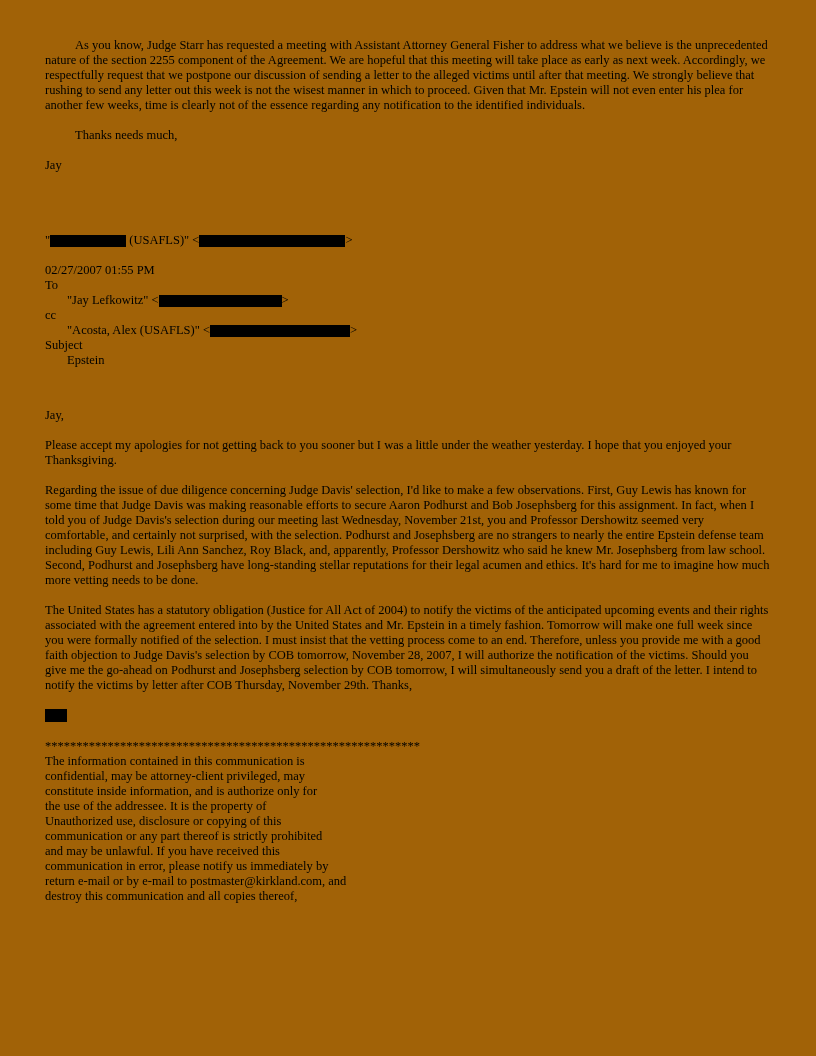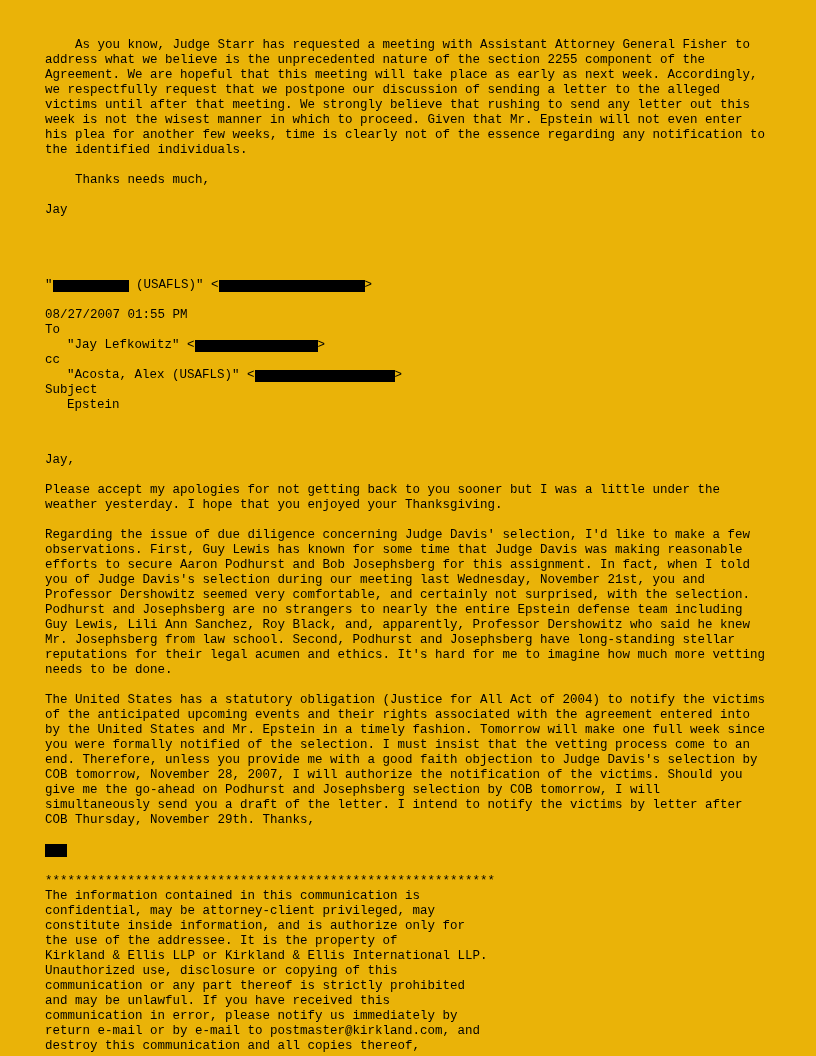--- a/index.html
+++ b/index.html
@@ -1,23 +1,23 @@
 <!DOCTYPE html>
 <html><head>
 <meta charset="utf-8">
 <style>
   * { box-sizing: border-box; }
   html, body { margin: 0; padding: 0; background: #ffffff; }
   .page {
     position: relative;
     width: 816px;
     height: 1056px;
-    background: #eab308;
+    background: #a16207;
     color: #000000;
-    font-family: Liberation Mono, monospace;
+    font-family: Liberation Serif, serif;
     font-size: 12.5px;
     line-height: 15px;
     padding: 38px 46px 0 45px;
     overflow: hidden;
   }
   p { margin: 0; }
   .indent { text-indent: 30px; }
   .gap { margin-top: 15px; }
   .hdr-indent { padding-left: 22px; }
   .redact {
@@ -34,21 +34,21 @@
 <div class="page">
 
   <p class="indent">As you know, Judge Starr has requested a meeting with Assistant Attorney General Fisher to address what we believe is the unprecedented nature of the section 2255 component of the Agreement.  We are hopeful that this meeting will take place as early as next week.  Accordingly, we respectfully request that we postpone our discussion of sending a letter to the alleged victims until after that meeting.  We strongly believe that rushing to send any letter out this week is not the wisest manner in which to proceed.  Given that Mr. Epstein will not even enter his plea for another few weeks, time is clearly not of the essence regarding any notification to the identified individuals.</p>
 
   <p class="indent gap">Thanks needs much,</p>
 
   <p class="gap">Jay</p>
 
   <div class="line" style="margin-top:60px"><span>"</span><span class="redact" style="width:76px"></span><span> (USAFLS)" &lt;</span><span class="redact" style="width:146px"></span><span>&gt;</span></div>
 
-  <p class="gap">08/27/2007 01:55 PM</p>
+  <p class="gap">02/27/2007 01:55 PM</p>
 
   <p>To</p>
   <div class="line hdr-indent"><span>"Jay Lefkowitz" &lt;</span><span class="redact" style="width:123px"></span><span>&gt;</span></div>
 
   <p>cc</p>
   <div class="line hdr-indent"><span>"Acosta, Alex (USAFLS)" &lt;</span><span class="redact" style="width:140px"></span><span>&gt;</span></div>
 
   <p>Subject</p>
   <p class="hdr-indent">Epstein</p>
 
@@ -62,21 +62,20 @@
 
   <div class="gap"><span class="redact" style="width:22px;height:13px"></span></div>
 
   <p style="margin-top:16px">************************************************************</p>
 
   <div>
     <p>The information contained in this communication is</p>
     <p>confidential, may be attorney-client privileged, may</p>
     <p>constitute inside information, and is authorize only for</p>
     <p>the use of the addressee. It is the property of</p>
-    <p>Kirkland &amp; Ellis LLP or Kirkland &amp; Ellis International LLP.</p>
     <p>Unauthorized use, disclosure or copying of this</p>
     <p>communication or any part thereof is strictly prohibited</p>
     <p>and may be unlawful. If you have received this</p>
     <p>communication in error, please notify us immediately by</p>
     <p>return e-mail or by e-mail to postmaster@kirkland.com, and</p>
     <p>destroy this communication and all copies thereof,</p>
   </div>
 
 </div>
 

